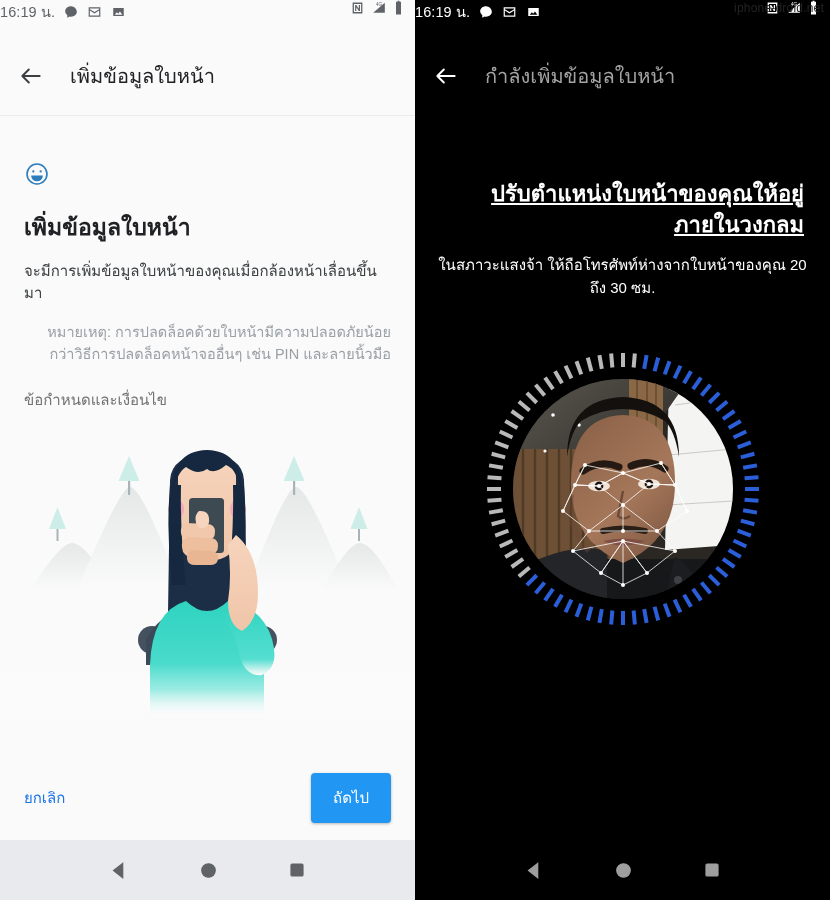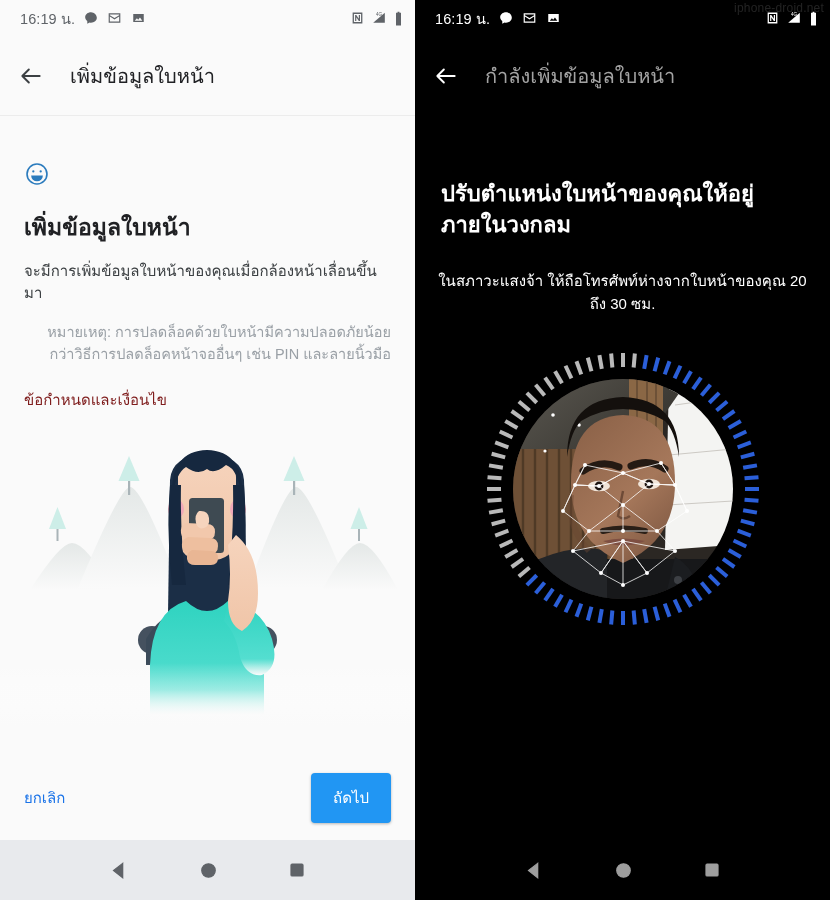--- a/index.html
+++ b/index.html
@@ -12,22 +12,22 @@
   }
   .screens { display:flex; width:830px; height:900px; }
 
   
   .phone { width:415px; height:900px; position:relative; overflow:hidden; }
   .phone.light { background:#fafafa; }
   .phone.dark  { background:#000000; }
 
   
   .statusbar {
-    height:36px; display:flex; align-items:center;
-    padding:0 12px 0 20px; position:relative; z-index:5;
+    height:36px; display:flex; align-items:flex-start;
+    padding:0 12px 0 0; position:relative; z-index:5;
   }
   .sb-left { display:flex; align-items:center; gap:9px; flex:1; }
   .sb-right{ display:flex; align-items:center; gap:7px; }
   .sb-time { font-size:14.5px; letter-spacing:.1px; }
   .light .sb-time, .light .sb-ic { color:#5f6368; fill:#5f6368; }
   .dark  .sb-time, .dark  .sb-ic { color:#ffffff; fill:#ffffff; }
   .sb-ic { display:block; }
 
   .watermark {
     position:absolute; top:1px; right:6px;
@@ -54,21 +54,21 @@
   }
   .sub {
     margin-top:17px; font-size:15px; color:#3c4043;
     line-height:1.5; max-width:365px;
   }
   .note {
     margin-top:16px; font-size:14.5px; color:#9aa0a6;
     line-height:1.55; max-width:370px;text-align:right;
   }
   .terms {
-    margin-top:22px; font-size:15px; color:#7f1d1d; cursor:pointer;
+    margin-top:22px; font-size:15px; color:#737373; cursor:pointer;
     display:inline-block;
   }
 
   
   .illo { position:absolute; left:0; top:425px; width:415px; height:300px; }
 
   
   .actionbar {
     position:absolute; left:0; bottom:60px; width:415px; height:85px;
     display:flex; align-items:center; justify-content:space-between;
@@ -76,25 +76,25 @@
   }
   .cancel-link { font-size:15px; color:#1a73e8; cursor:pointer;text-align:right; }
   .next-btn {
     background:#2196f3; color:#ffffff; border:none; border-radius:4px;
     padding:13px 22px; font-size:15px; cursor:pointer;
     font-family:inherit; box-shadow:0 1px 3px rgba(0,0,0,.28);margin-left:8px;
   }
 
   
   .dark-title {
-    margin-top:62px; padding:0 26px; text-align:left;
-    font-size:22px; color:#ffffff; line-height:1.42;
+    margin-top:62px; padding:0 26px; text-align:right;
+    font-size:22px; color:#ffffff; line-height:1.42;text-decoration:underline;
   }
   .dark-sub {
-    margin-top:30px; padding:0 22px; text-align:center;
+    margin-top:14px; padding:0 22px; text-align:center;
     font-size:15px; color:#ffffff; line-height:1.5;
   }
 
   .scan-wrap {
     position:absolute; left:50%; top:345px; transform:translateX(-50%);
     width:288px; height:288px;
   }
 
   
   .navbar {

